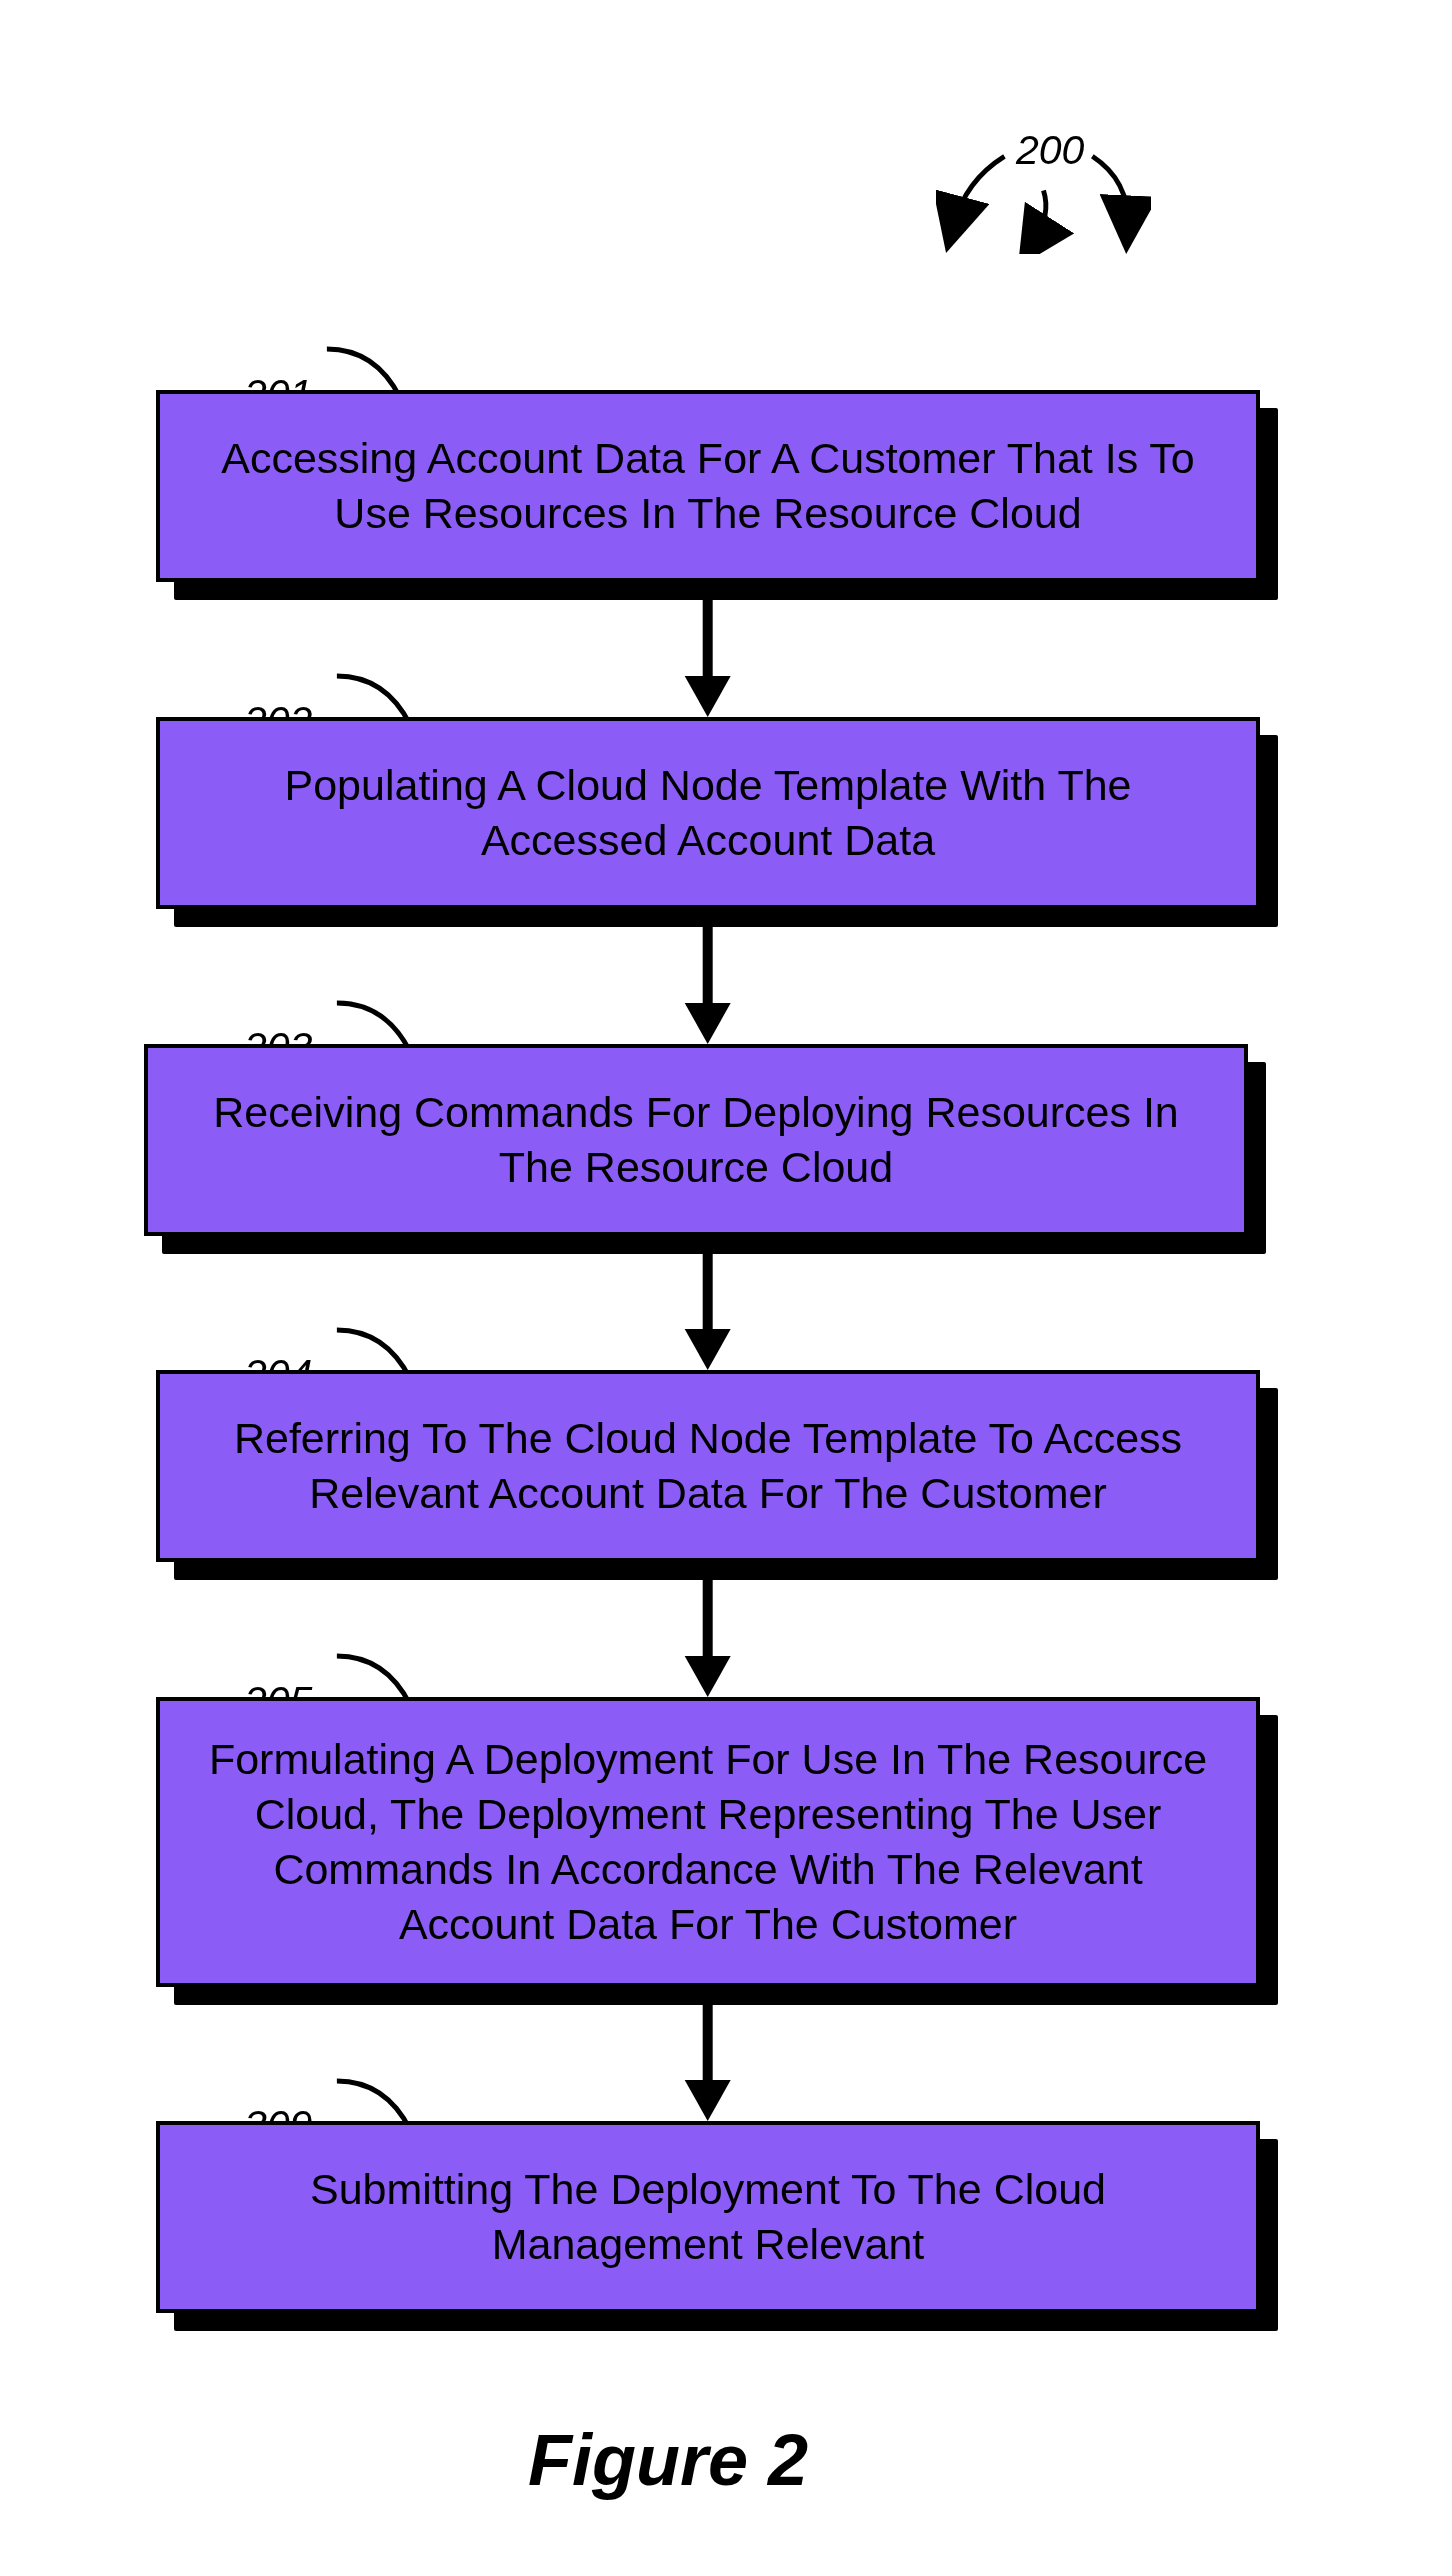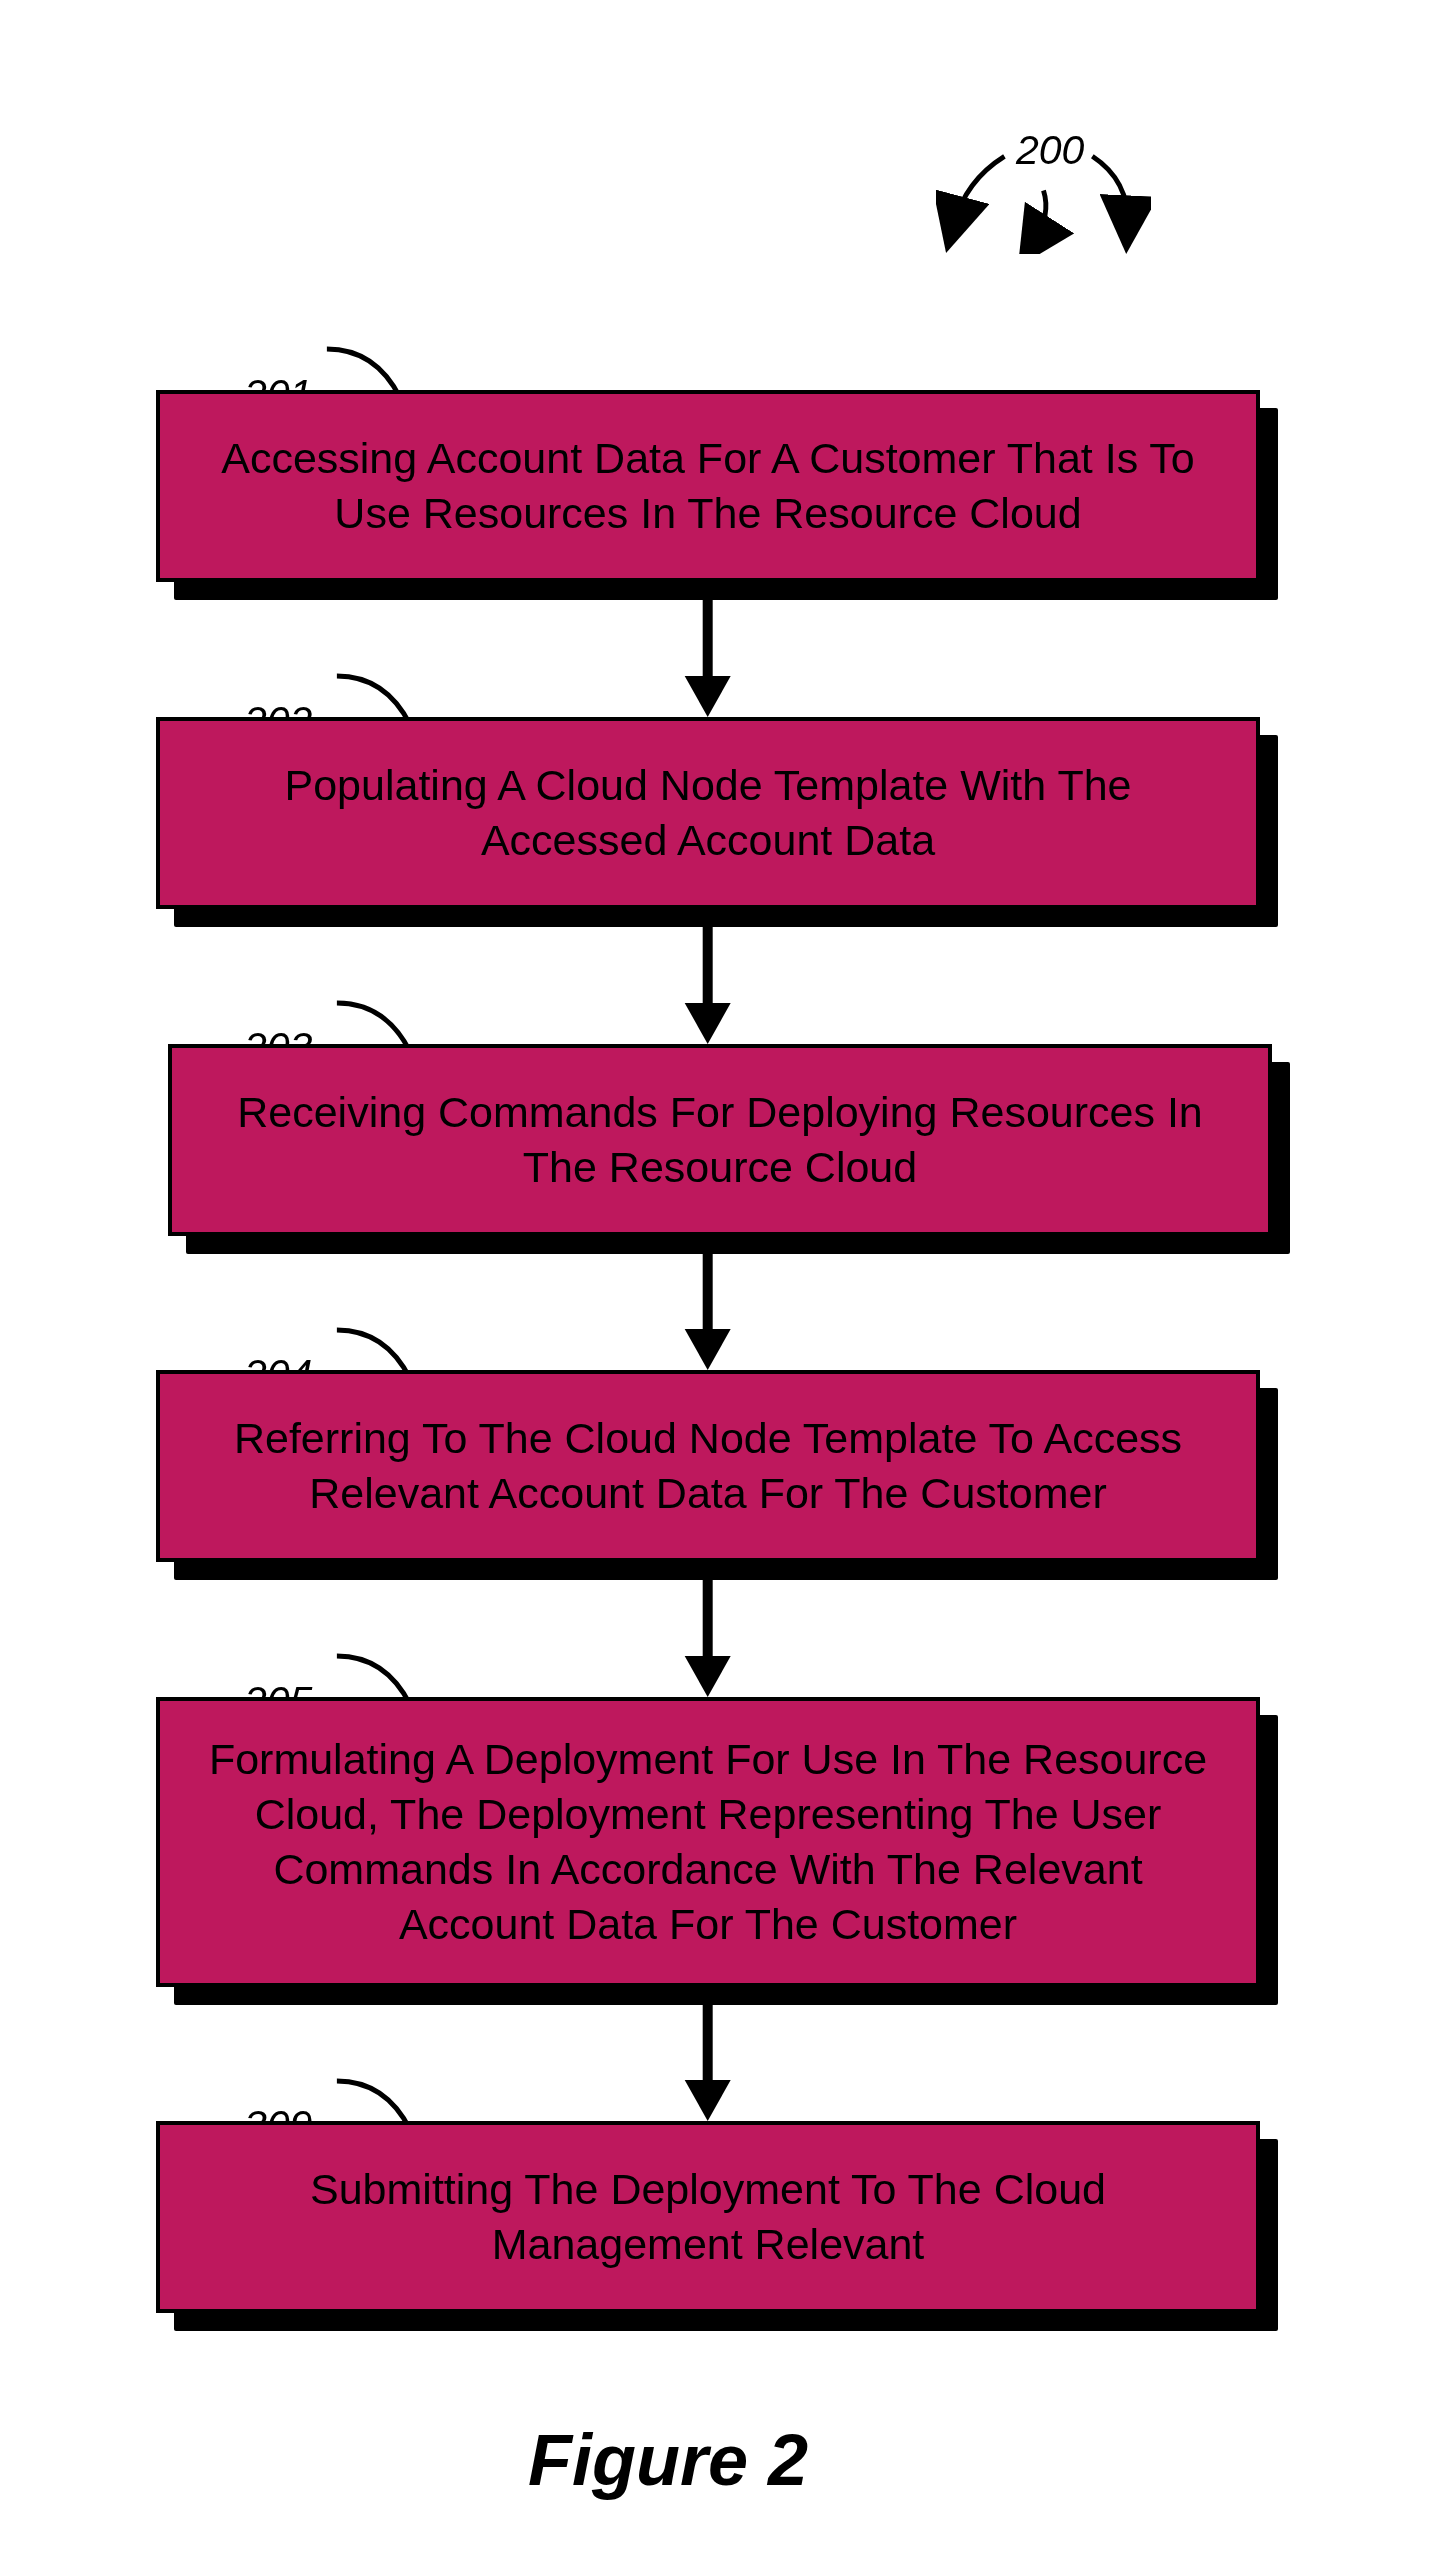--- a/index.html
+++ b/index.html
@@ -8,21 +8,21 @@
 
   .ref-200 { position: absolute; left: 936px; top: 127px; width: 215px; height: 117px; }
   .ref-200 .num { position: absolute; left: 80px; top: 0; font-size: 41px; font-style: italic; }
   .ref-200 svg { position: absolute; left: 0; top: 0; }
 
   .step-label { position: absolute; font-size: 41px; font-style: italic; margin-top: 44px; }
   .leader { position: absolute; }
 
   .box-wrap { position: absolute; }
   .box-shadow { position: absolute; background: #000; border-radius: 2px; }
-  .box { position: absolute; background: #be185d; border: 4.9px solid #000; display: flex; align-items: center; justify-content: center; text-align: center; padding: 19.5px 39px; }
+  .box { position: absolute; background: #8b5cf6; border: 4.9px solid #000; display: flex; align-items: center; justify-content: center; text-align: center; padding: 19.5px 39px; }
   .box span { font-size: 43px; line-height: 1.28; }
 
   .arrow { position: absolute; left: 50%; transform: translateX(-50%); }
   .arrow .shaft { background: #000; }
   .arrow .head { width: 0; height: 0; border-left: 23.4px solid transparent; border-right: 23.4px solid transparent; border-top: 41px solid #000; margin-left: -23.4px; position: relative; left: 50%; }
 
   .figcap { position: absolute; width: 100%; text-align: center; font-size: 72px; font-style: italic; font-weight: bold; }
 </style>
 </head>
 <body>
@@ -75,21 +75,21 @@
 
   <div class="arrow" style="top:927px; left:708px;">
     <div class="shaft" style="width:9.8px; height:76px; margin-left:-4.9px; position:relative; left:50%;"></div>
     <div class="head"></div>
   </div>
 
   <div class="step-label" style="left:244px; top:980px;">203</div>
   <svg class="leader" style="left:332px; top:998px;" width="88" height="59" viewBox="0 0 90 60">
       <path d="M5,5 Q55,5 80,55" fill="none" stroke="#000" stroke-width="5"></path>
     </svg>
-  <div class="box-wrap" style="left:168px; top:1044px; width:1122px; height:210px;padding-left:46px;">
+  <div class="box-wrap" style="left:144px; top:1044px; width:1122px; height:210px;padding-left:46px;">
     <div class="box-shadow" style="left:17.6px; top:17.6px; width:1104px; height:192px;"></div>
     <div class="box" style="left:0; top:0; width:1104px; height:192px;">
         <span>Receiving Commands For Deploying Resources In The Resource Cloud</span>
       </div>
   </div>
 
   <div class="arrow" style="top:1253px; left:708px;">
     <div class="shaft" style="width:9.8px; height:76px; margin-left:-4.9px; position:relative; left:50%;"></div>
     <div class="head"></div>
   </div>

